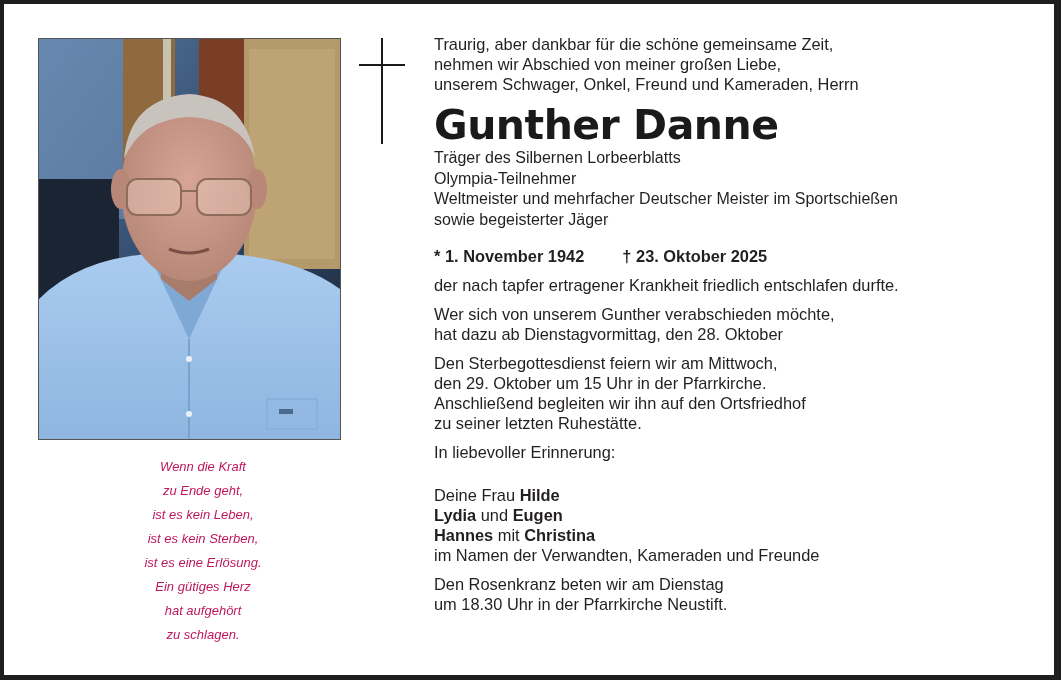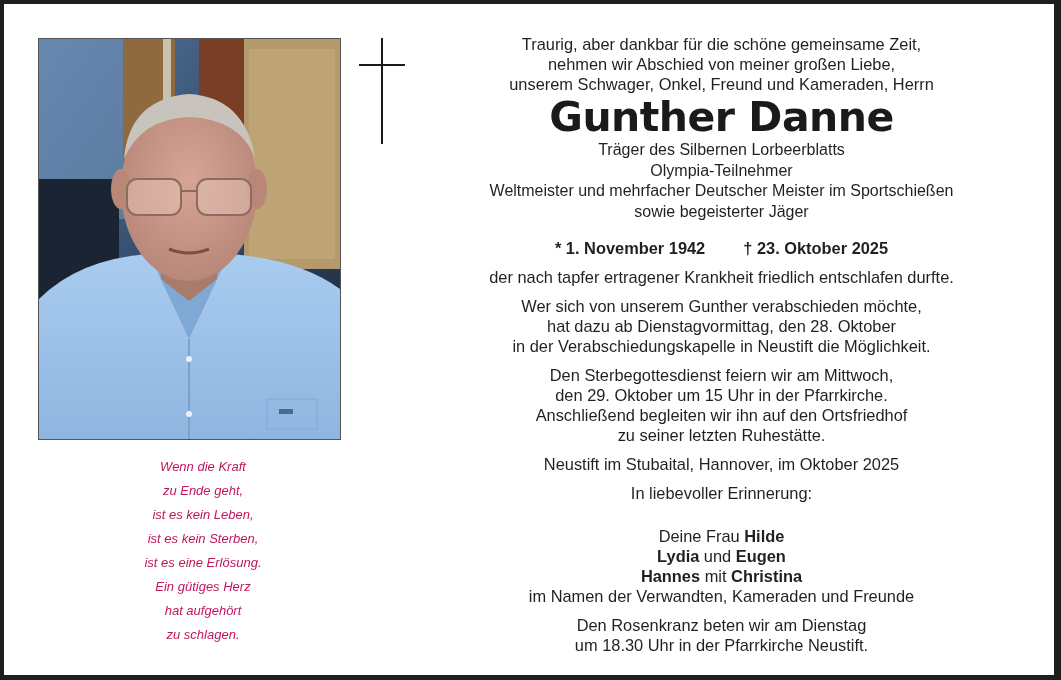--- a/index.html
+++ b/index.html
@@ -45,33 +45,33 @@
       font-size: 13px;
       line-height: 24px;
       color: #be185d;
     }
     .poem div { white-space: nowrap; }
     
     .main {
       position: absolute;
       left: 430px; top: 30px;
       width: 575px;
-      text-align: center;
+      text-align: left;
       font-size: 16.4px;
       line-height: 20px;
     }
     .main .line { white-space: nowrap; }
     .intro { margin-top: 0; }
     .name {
       font-family: "DejaVu Sans", "Liberation Sans", sans-serif;
       font-weight: bold;
       font-size: 41px;
       line-height: 46px;
       letter-spacing: -0.5px;
-      margin-top: 0;
+      margin-top: 8px;
       color: #1a1a1a;
     }
     .titles .line { font-weight: normal; font-size: 16px; line-height: 20.5px; }
     .dates { font-weight: bold; font-size: 16.4px; margin-top: 16px; }
     .dates .gap { display: inline-block; width: 38px; }
     .para { margin-top: 9px; }
     .b { font-weight: bold; }
   </style>
 </head>
 <body>
@@ -160,31 +160,29 @@
 
     <div class="dates line">
       <span>* 1. November 1942</span><span class="gap"></span><span>† 23. Oktober 2025</span>
     </div>
 
     <div class="para line">der nach tapfer ertragener Krankheit friedlich entschlafen durfte.</div>
 
     <div class="para">
       <div class="line">Wer sich von unserem Gunther verabschieden möchte,</div>
       <div class="line">hat dazu ab Dienstagvormittag, den 28. Oktober</div>
-      <div class="line">in der Verabschiedungskapelle in Neustift die Möglichkeit.</div>
     </div>
 
     <div class="para">
       <div class="line">Den Sterbegottesdienst feiern wir am Mittwoch,</div>
       <div class="line">den 29. Oktober um 15 Uhr in der Pfarrkirche.</div>
       <div class="line">Anschließend begleiten wir ihn auf den Ortsfriedhof</div>
       <div class="line">zu seiner letzten Ruhestätte.</div>
     </div>
 
-    <div class="para line">Neustift im Stubaital, Hannover, im Oktober 2025</div>
 
     <div class="para">
       <div class="line">In liebevoller Erinnerung:</div>
       <div class="line" style="margin-top:23px">
         <span>Deine Frau </span><span class="b">Hilde</span>
       </div>
       <div class="line">
         <span class="b">Lydia</span><span> und </span><span class="b">Eugen</span>
       </div>
       <div class="line">

